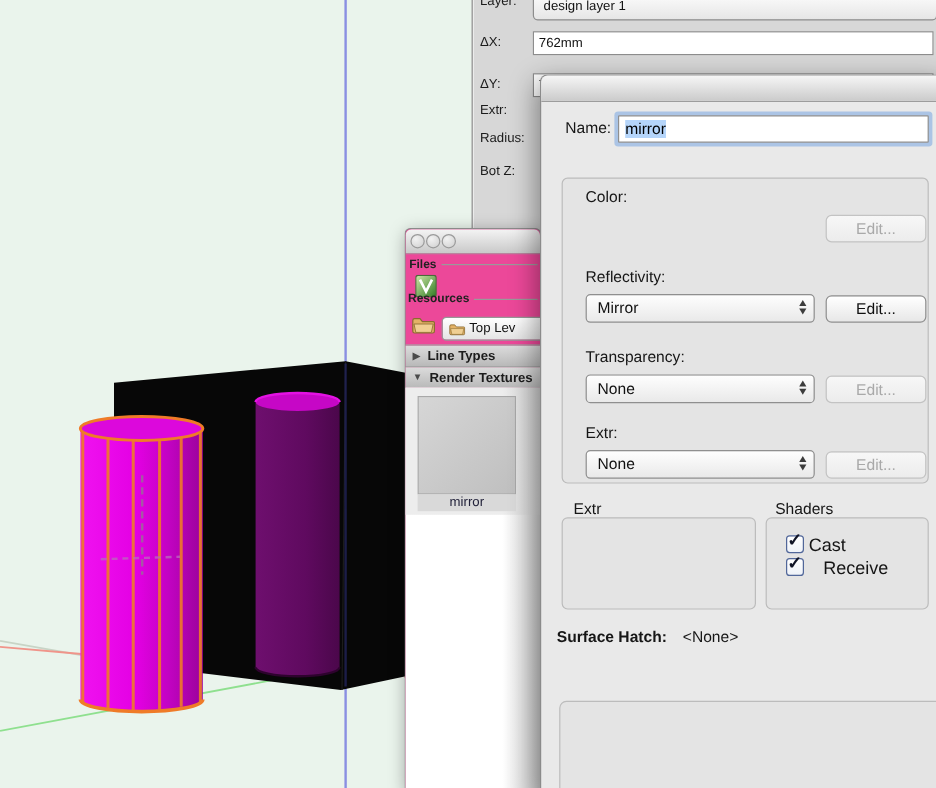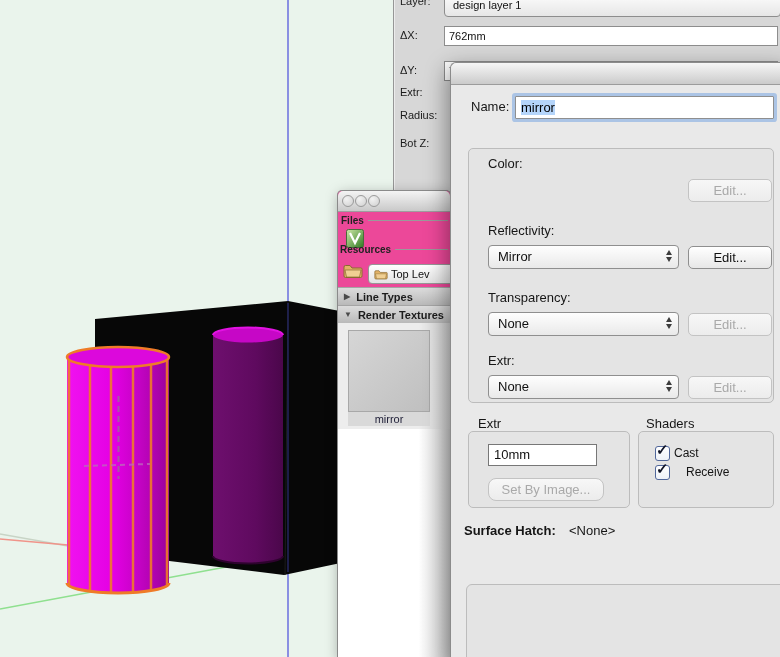--- a/index.html
+++ b/index.html
@@ -69,21 +69,21 @@
           border-top:5px solid #3c3c3c;}
   .btn{position:absolute;height:21px;background:linear-gradient(#ffffff,#e7e7e7);
           border:1px solid #8f8f8f;border-radius:5px;font-size:13px;color:#101010;
           text-align:center;line-height:21px;}
   .btn.disabled{color:#a9a9a9;border-color:#c3c3c3;background:linear-gradient(#f7f7f7,#ececec);}
   .textfield{position:absolute;background:#fff;border:1px solid #777;
           font-size:13px;color:#111;line-height:20px;padding-left:5px;}
   .cb{position:absolute;width:13px;height:13px;background:linear-gradient(#ffffff,#eef2f8);
           border:1px solid #51679a;border-radius:3px;}
   .cb .mark{position:absolute;left:0px;top:-6px;font-size:15px;font-weight:bold;color:#101426;}
-  .cb-label{position:absolute;font-size:12px;color:#141414;}
+  .cb-label{position:absolute;font-size:15px;color:#141414;}
 </style>
 </head>
 <body>
 
 <div id="viewport" class="abs">
   <svg width="393" height="657" viewBox="0 0 393 657">
     <defs>
       <linearGradient id="cylGrad" x1="0" y1="0" x2="1" y2="0">
         <stop offset="0" stop-color="#f012f0"></stop>
         <stop offset="0.45" stop-color="#e400e4"></stop>
@@ -237,22 +237,20 @@
     <span>None</span>
     <span class="arrows">
         <div class="up"></div>
         <div class="dn"></div>
       </span>
   </div>
   <div class="btn disabled" style="left:237px;top:313px;width:82px;">Edit...</div>
 
   <div class="dlg-label" style="left:27px;top:353px;">Extr</div>
   <div class="groupbox" style="left:17px;top:368px;width:160px;height:75px;"></div>
-  <div class="textfield" style="left:37px;top:381px;width:102px;height:20px;">10mm</div>
-  <div class="btn disabled" style="left:37px;top:415px;width:114px;border-radius:8px;">Set By Image...</div>
 
   <div class="dlg-label" style="left:195px;top:353px;">Shaders</div>
   <div class="groupbox" style="left:187px;top:368px;width:134px;height:75px;"></div>
   <div class="cb" style="left:204px;top:383px;">
     <span class="mark">✓</span>
   </div>
   <div class="cb-label" style="left:223px;top:383px;">Cast</div>
   <div class="cb" style="left:204px;top:402px;">
     <span class="mark">✓</span>
   </div>

